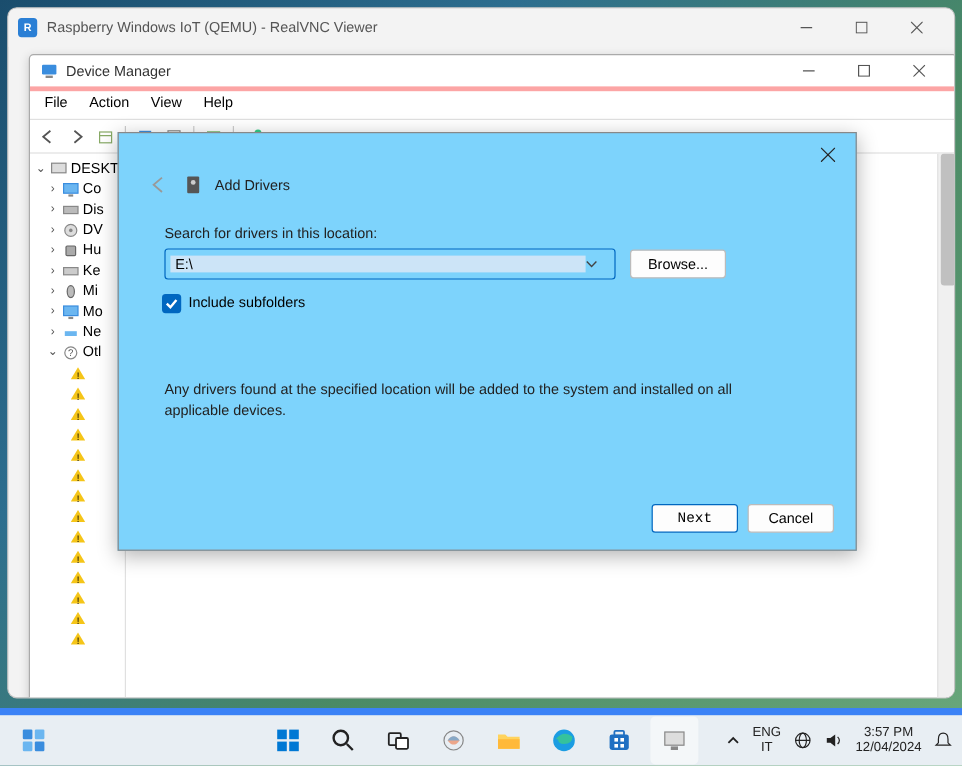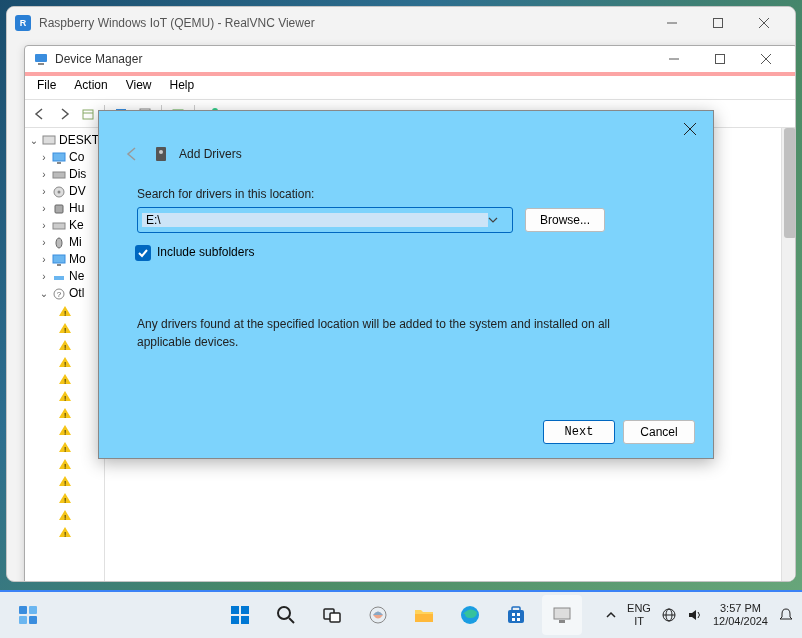--- a/index.html
+++ b/index.html
@@ -143,21 +143,21 @@
   background:#0067c0; display:flex; align-items:center; justify-content:center;
 }
 .chk svg { width:12px; height:12px; }
 .desc { font-size:12px; color:#222; margin-top:54px; line-height:1.5; max-width:500px;}
 .dialog-foot {
   position:absolute; bottom:14px; right:18px;
   display:flex; gap:8px;
 }
 .taskbar {
   position:absolute; left:0; bottom:0; width:802px; height:48px;
-  background:#e8eef3; border-top:2px solid #3b82f6;
+  background:#e8eef3; border-top:6px solid #3b82f6;
   display:flex; align-items:center;
 }
 .tb-center {
   position:absolute; left:50%; transform:translateX(-50%);
   display:flex; gap:6px; align-items:center;
 }
 .task-ico {
   width:40px; height:40px; display:flex; align-items:center; justify-content:center;
   border-radius:4px;
 }

